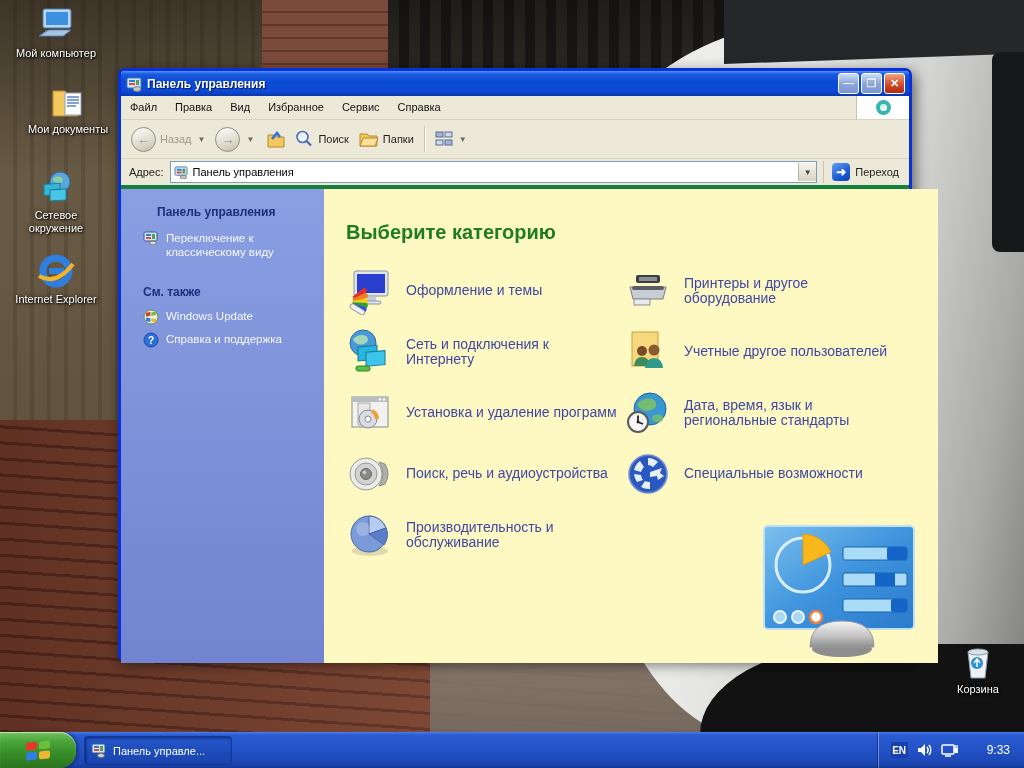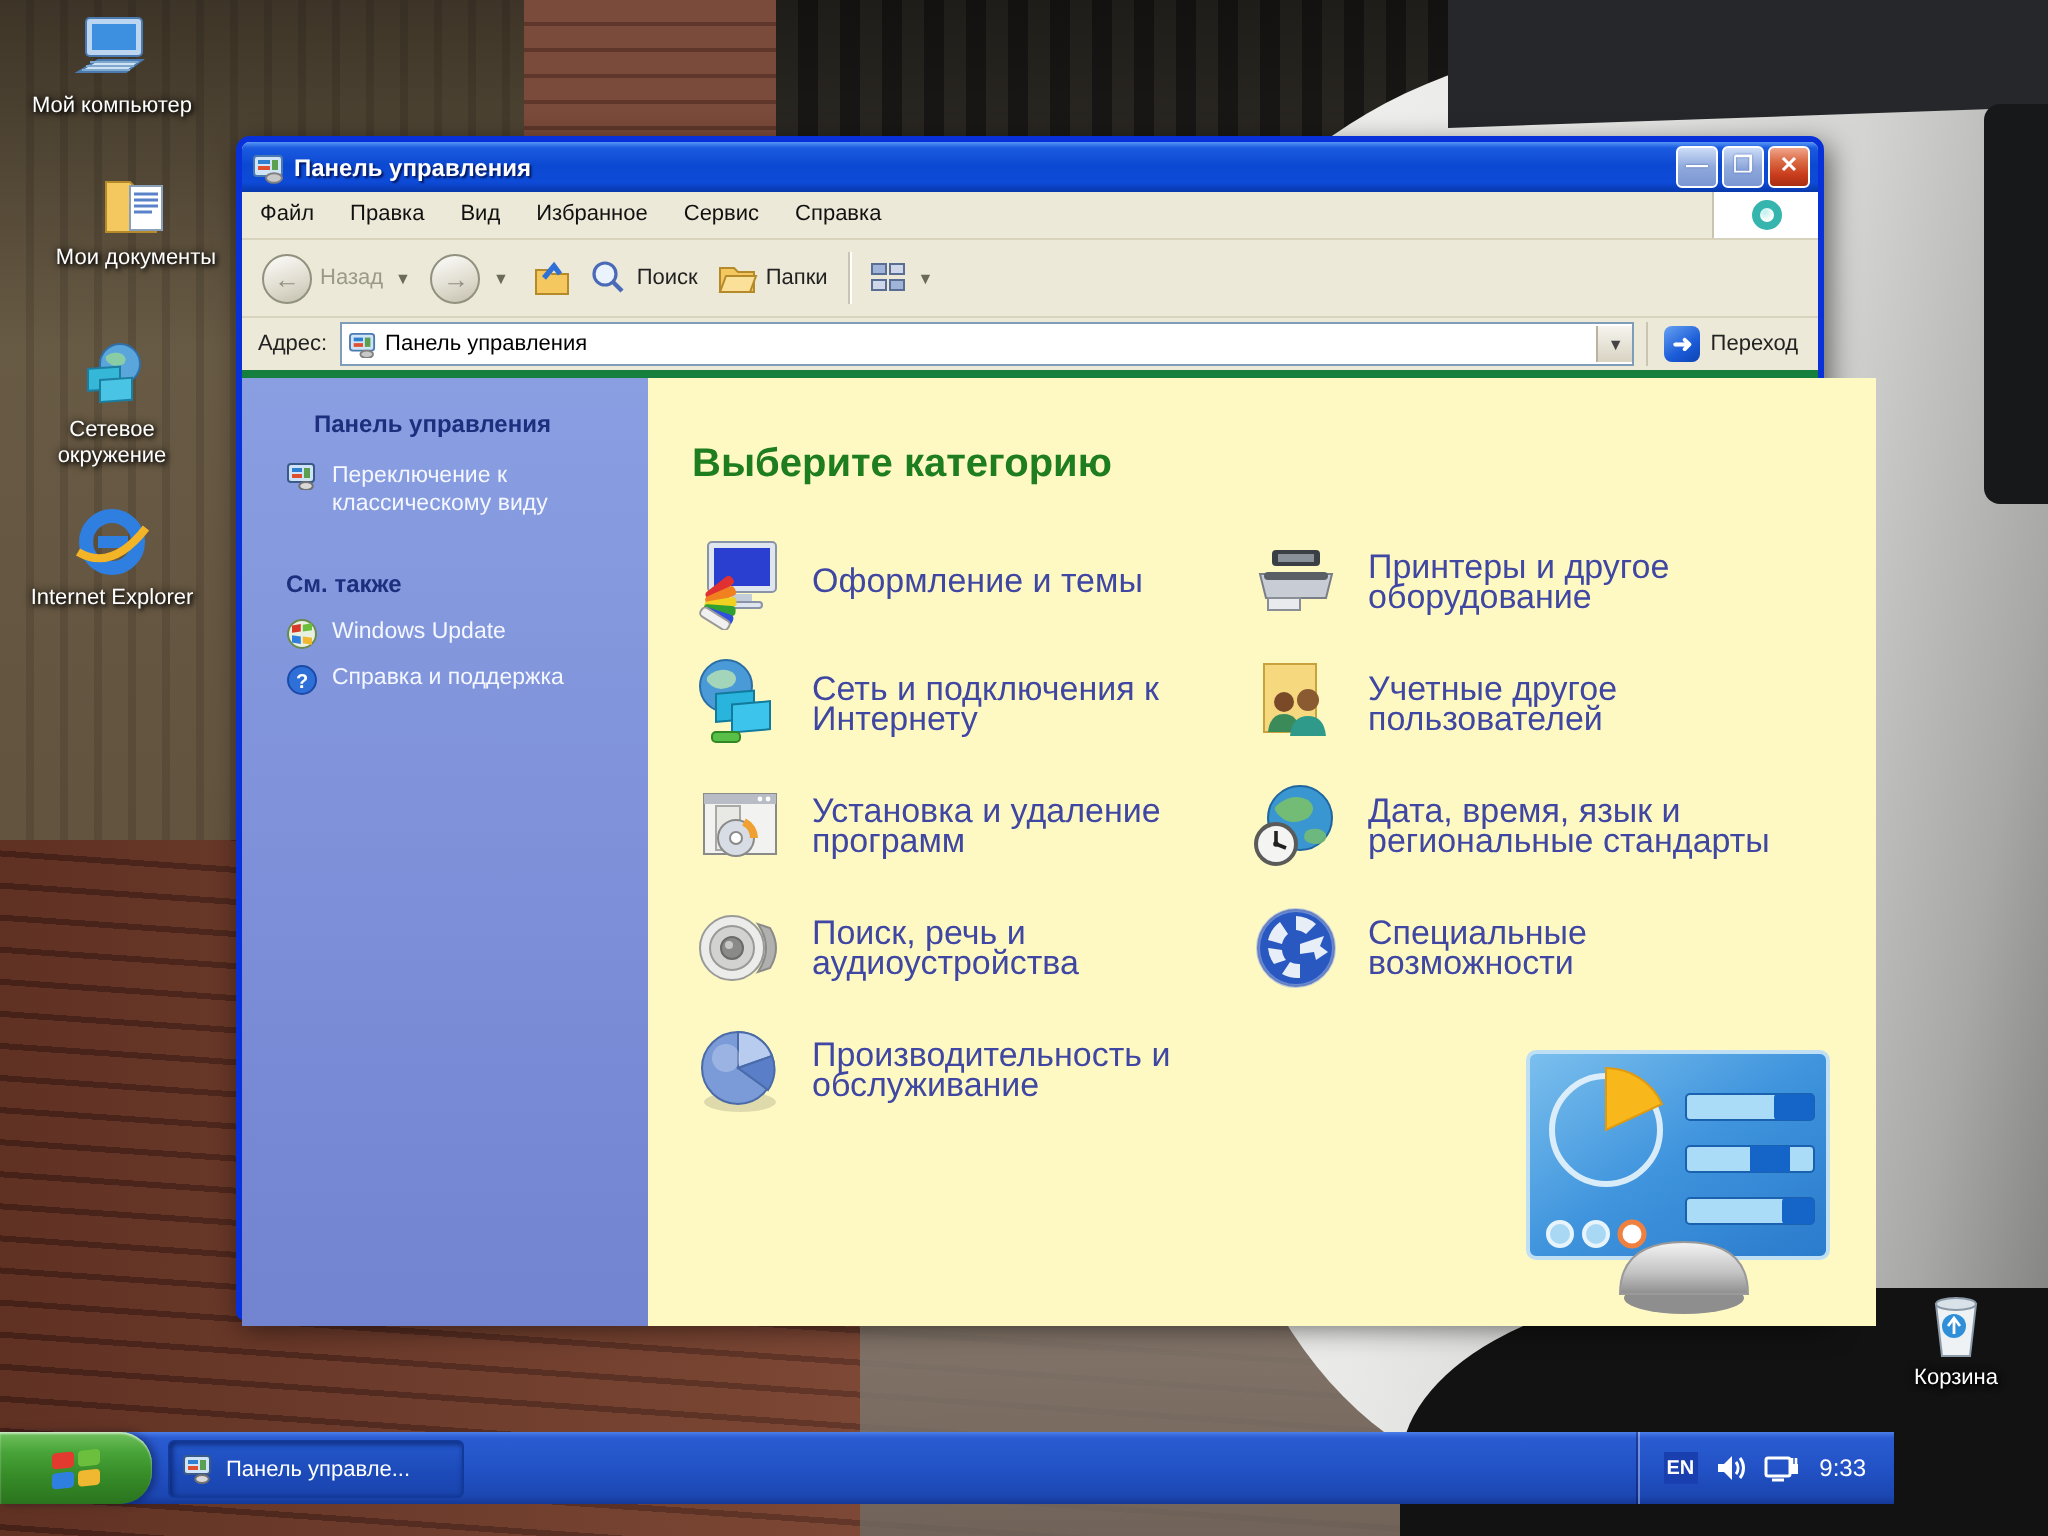--- a/index.html
+++ b/index.html
@@ -93,43 +93,43 @@
   .sb-title{font-weight:bold;color:#1c2e7d;font-size:12px;padding-left:14px;margin-bottom:12px;}
   .sb-link{display:flex;gap:7px;align-items:flex-start;color:#f4f7ff;cursor:pointer;
     line-height:14px;margin-bottom:7px;}
   .sb-link svg{flex:none;margin-top:0;}
   .sb-head{font-weight:bold;color:#1c2e7d;font-size:12px;margin:26px 0 10px;}
 
   .main{flex:1;background:#fef9c3;position:relative;padding:32px 14px 0 22px;box-sizing:border-box;}
   .main h1{margin:0;font-size:20px;font-weight:bold;color:#1e7d1e;letter-spacing:0;}
   .cat-grid{display:grid;grid-template-columns:272px 300px;grid-auto-rows:61px;
     column-gap:6px;margin-top:16px;align-items:center;}
-  .cat{display:flex;align-items:center;gap:12px;cursor:pointer;color:#3f47a3;font-size:17px;
+  .cat{display:flex;align-items:center;gap:12px;cursor:pointer;color:#3f47a3;font-size:14px;
     line-height:15px;}
   .cat svg{flex:none;}
   .cat span{max-width:215px;}
   .watermark{position:absolute;right:17px;bottom:6px;width:158px;height:132px;}
 
   
-  .taskbar{position:absolute;left:0;bottom:16px;width:947px;height:36px;z-index:20;
+  .taskbar{position:absolute;left:0;bottom:0;width:1024px;height:36px;z-index:20;
     background:linear-gradient(180deg,#4f80e8 0%,#3a6be0 4%,#2a5bd0 9%,#2252c6 50%,#1c47b2 88%,#143897 100%);}
   .start-btn{position:absolute;left:0;top:0;width:76px;height:36px;cursor:pointer;
     border-radius:0 16px 16px 0;display:flex;align-items:center;justify-content:center;
     background:linear-gradient(180deg,#71c15f 0%,#48a438 28%,#378c28 60%,#2a741e 100%);
     box-shadow:inset 0 1px 1px rgba(255,255,255,.6),2px 0 4px rgba(0,0,30,.4);}
   .task-btn{position:absolute;left:84px;top:4px;width:148px;height:29px;border-radius:3px;
     background:linear-gradient(180deg,#2558cc,#1c4ab8 60%,#1a45ae);border:1px solid #123a9a;
     box-shadow:inset 1px 1px 3px rgba(5,25,90,.8);display:flex;align-items:center;gap:6px;
     padding:0 6px;box-sizing:border-box;color:#fff;font-size:11px;cursor:pointer;white-space:nowrap;}
   .tray{position:absolute;right:0;top:0;height:36px;display:flex;align-items:center;
     padding:0 14px 0 12px;gap:8px;border-left:1px solid rgba(255,255,255,.35);
     box-shadow:-1px 0 0 rgba(0,0,60,.35);}
   .tray-lang{width:17px;height:16px;background:#1a3fae;color:#fff;font-size:10px;font-weight:bold;
     display:flex;align-items:center;justify-content:center;cursor:pointer;}
-  .tray-clock{color:#fff;font-size:12px;margin-left:2px;}
+  .tray-clock{color:#fff;font-size:12px;margin-left:20px;}
 </style>
 </head>
 <body>
 
 <div id="screen">
 
   <div class="bg">
     <div class="bg-wall"></div>
     <div class="bg-column"></div>
     <div class="bg-shutter"></div>

